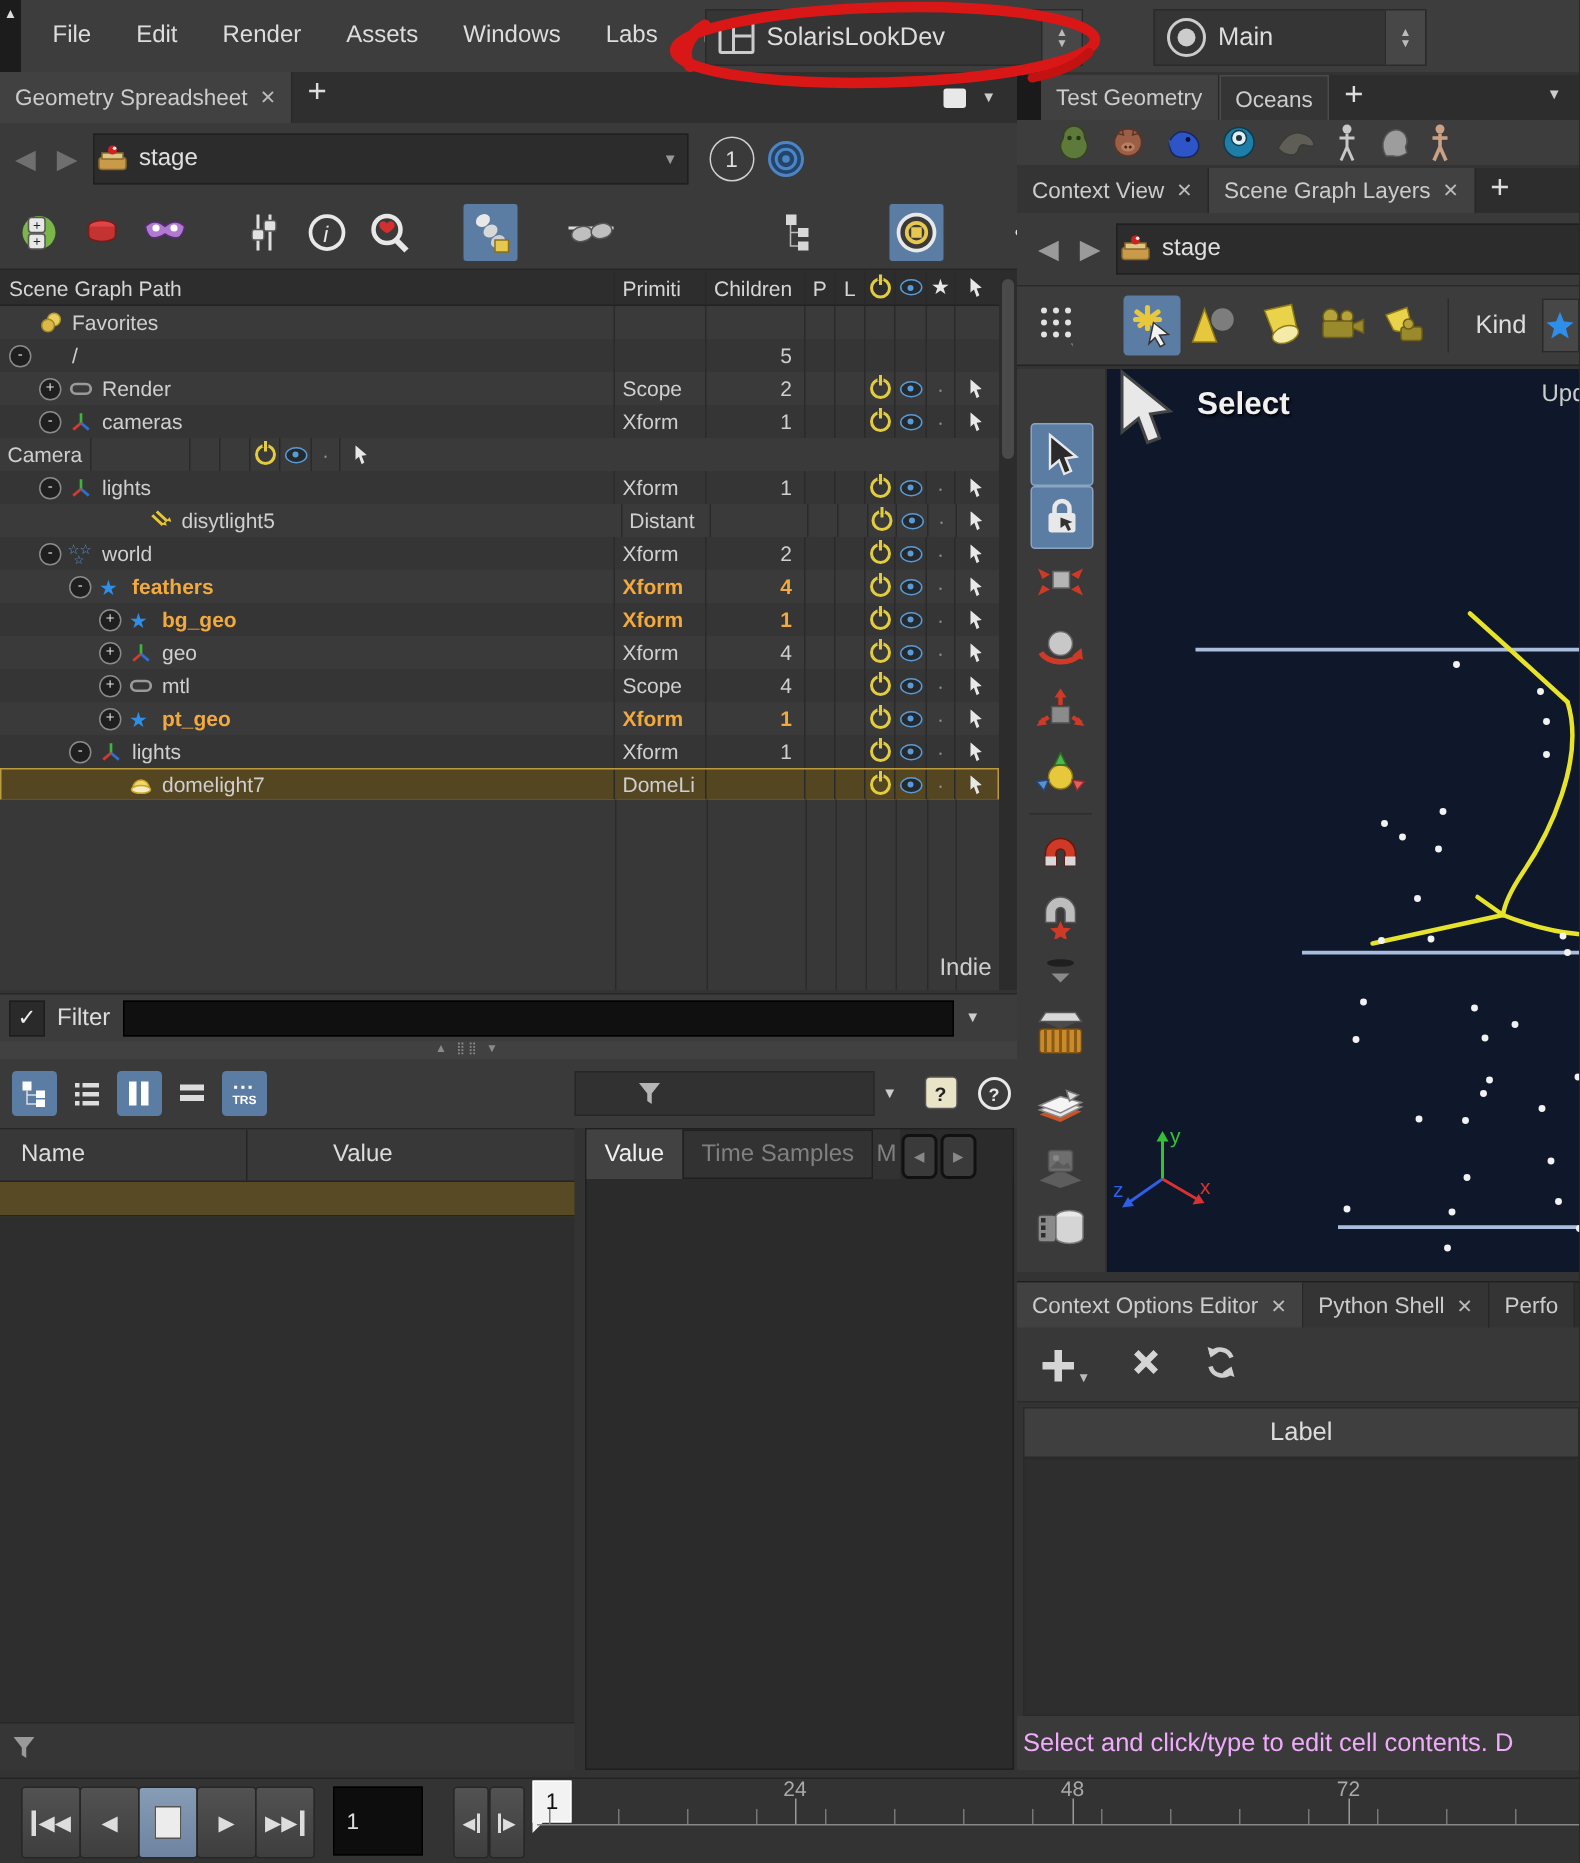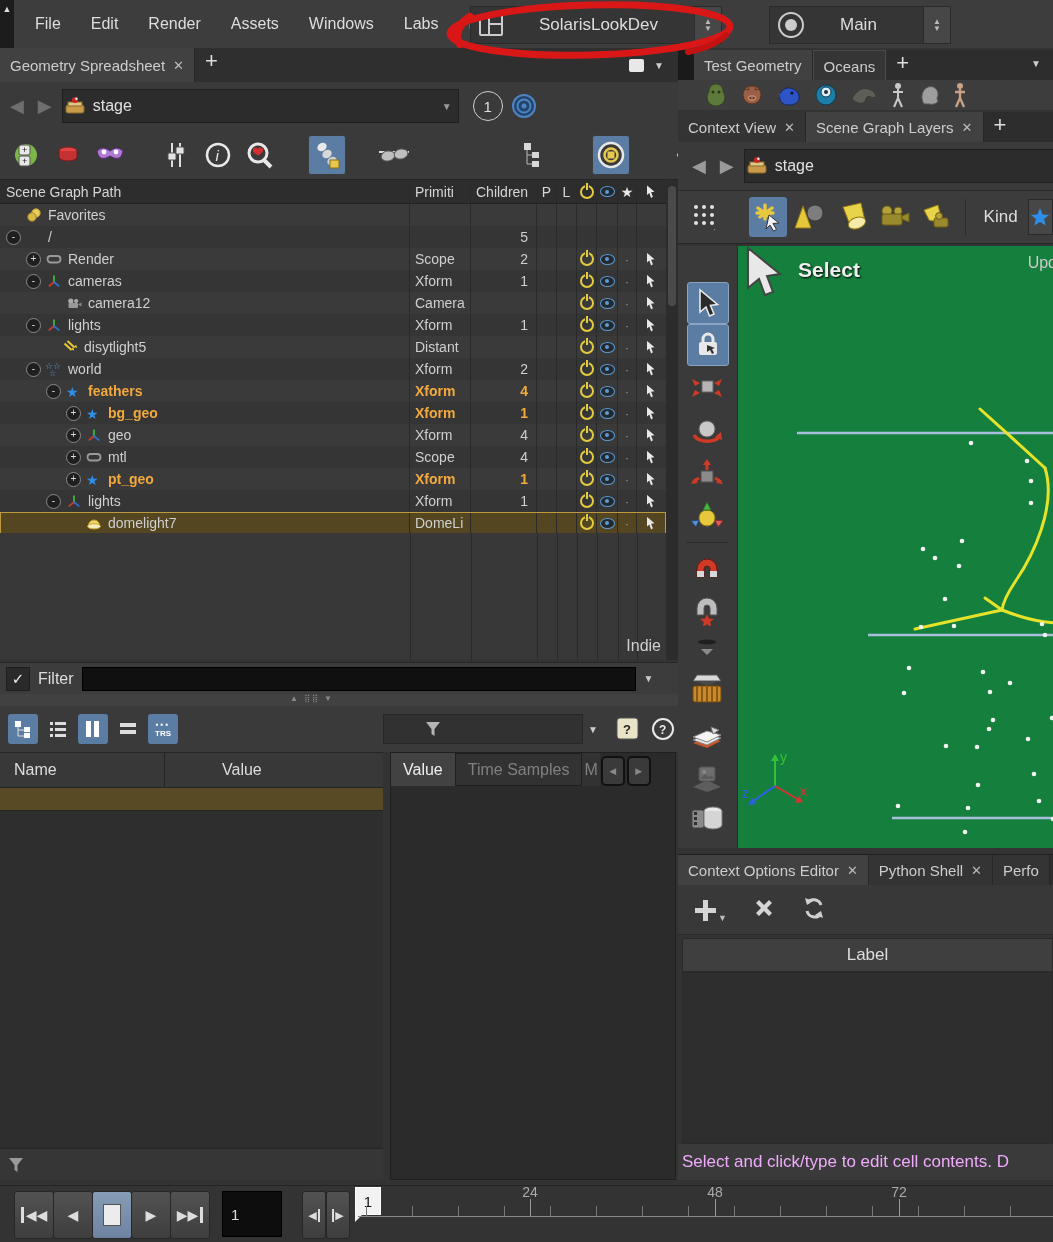--- a/index.html
+++ b/index.html
@@ -5,21 +5,21 @@
   html,body{margin:0;padding:0;background:#222;}
   #app{position:relative;width:1053px;height:1242px;background:#333;overflow:hidden;
        font-family:"Liberation Sans","DejaVu Sans",sans-serif;color:#cfcfcf;font-size:14px;
        -webkit-user-select:none;user-select:none;}
   .abs{position:absolute;}
   
   #menubar{left:0;top:0;width:1053px;height:48px;background:#3d3d3d;border-bottom:1px solid #252525;}
   #edgegrip{left:0;top:0;width:14px;height:48px;background:#1c1c1c;color:#ddd;font-size:9px;text-align:center;line-height:18px;}
   #menu-items{left:20px;top:0;height:48px;display:flex;align-items:center;gap:0;}
   .mitem{padding:0 15px;font-size:16px;color:#ddd;cursor:default;}
-  .selector{position:absolute;top:6px;height:36px;background:#353535;border:1px solid #2a2a2a;display:flex;align-items:center;gap:28px;}
+  .selector{position:absolute;top:6px;height:36px;background:#353535;border:1px solid #2a2a2a;display:flex;align-items:center;}
   #desktop-sel{left:470px;width:250px;}
   #main-sel{left:769px;width:180px;}
   .selector .slabel{font-size:17px;color:#ddd;margin-left:8px;flex:1;}
   .spinner{width:26px;height:36px;background:#474747;border-left:1px solid #2a2a2a;display:flex;flex-direction:column;align-items:center;justify-content:center;color:#bbb;font-size:8px;line-height:7px;}
   .dsk-icon{width:20px;height:18px;border:2px solid #ccc;border-radius:2px;margin-left:8px;position:relative;}
   .dsk-icon::before{content:'';position:absolute;left:7px;top:0;bottom:0;width:2px;background:#ccc;}
   .dsk-icon::after{content:'';position:absolute;left:9px;right:0;top:7px;height:2px;background:#ccc;}
   .tgt-icon{width:22px;height:22px;border:2px solid #ccc;border-radius:50%;margin-left:8px;position:relative;}
   .tgt-icon::after{content:'';position:absolute;inset:5px;border-radius:50%;background:#ccc;}
   
@@ -110,21 +110,21 @@
   #shelf-icons{left:0;top:32px;width:375px;height:30px;background:#3d3d3d;display:flex;align-items:center;gap:12px;padding-left:26px;box-sizing:border-box;}
   #pane-tabs{left:0;top:64px;width:375px;height:30px;display:flex;align-items:stretch;background:#2d2d2d;border-bottom:1px solid #242424;}
   #rp-pathbar{left:0;top:94px;width:375px;height:48px;background:#3a3a3a;display:flex;align-items:center;gap:6px;padding-left:10px;box-sizing:border-box;}
   #rp-pathbar .pathfield{flex:1;margin-right:0;border-right:none;}
   #vp-toolbar{left:0;top:142px;width:375px;height:54px;background:#3c3c3c;border-top:1px solid #2a2a2a;border-bottom:1px solid #242424;display:flex;align-items:center;gap:4px;padding-left:12px;box-sizing:border-box;}
   .seltool{width:38px;height:40px;display:flex;align-items:center;justify-content:center;border-radius:3px;flex:none;}
   .seltool.on{background:#5b7ca3;}
   #kind-label{font-size:17px;color:#ddd;margin-left:10px;}
   #kind-dd{width:30px;height:34px;background:#474747;border:1px solid #2a2a2a;margin-left:6px;display:flex;align-items:center;justify-content:center;overflow:hidden;}
   
-  #viewport{left:0;top:198px;width:375px;height:602px;background:#15803d;}
+  #viewport{left:0;top:198px;width:375px;height:602px;background:#0f172a;}
   #vp-tools{position:absolute;left:0;top:0;width:59px;height:602px;background:#3a3a3a;border-right:1px solid #2b2b2b;}
   .vti{position:absolute;left:9px;width:40px;height:40px;display:flex;align-items:center;justify-content:center;border-radius:3px;}
   .vti.on{background:#5b7ca3;border:1px solid #8aa5c4;}
   #scene{position:absolute;left:59px;top:0;width:316px;height:602px;}
   #vp-select-label{position:absolute;left:120px;top:12px;font-size:21px;font-weight:bold;color:#f0f0f0;text-shadow:1px 1px 2px #000;}
   #vp-upd{position:absolute;right:-4px;top:8px;font-size:16px;color:#ccc;}
   #vp-cursor{position:absolute;left:62px;top:0px;}
   
   #rb-tabs{left:0;top:806px;width:375px;height:31px;display:flex;align-items:stretch;background:#2d2d2d;border-top:1px solid #1f1f1f;}
   #rb-actionbar{left:0;top:837px;width:375px;height:50px;background:#383838;display:flex;align-items:center;gap:26px;padding-left:14px;box-sizing:border-box;border-bottom:1px solid #2a2a2a;}
@@ -430,32 +430,20 @@
           </span>
       <span class="c c-star">
             <span class="ic-dot">·</span>
           </span>
       <span class="c c-cur">
             <span class="ic-cursor"></span>
           </span>
     </div>
 
     <div class="trow">
-      <span class="c c-name" style="padding-left: 46px;">
-            <span class="exp" style="visibility: hidden;"></span>
-            <span class="tic">
-              <svg width="16" height="16">
-                <circle cx="4.8" cy="6" r="2.6" fill="#aaa"></circle>
-                <circle cx="10.2" cy="6" r="2.1" fill="#aaa"></circle>
-                <rect x="2.5" y="8" width="9.5" height="5" rx="1" fill="#999"></rect>
-                <path d="M12.5 9l3-1.5v4l-3-1.5z" fill="#888"></path>
-              </svg>
-            </span>
-            <span class="rlbl">camera12</span>
-          </span>
       <span class="c c-type">Camera</span>
       <span class="c c-child"></span>
       <span class="c c-p"></span>
       <span class="c c-l"></span>
       <span class="c c-pw">
             <span class="ic-power"></span>
           </span>
       <span class="c c-eye">
             <span class="ic-eye"></span>
           </span>
@@ -491,21 +479,21 @@
           </span>
       <span class="c c-star">
             <span class="ic-dot">·</span>
           </span>
       <span class="c c-cur">
             <span class="ic-cursor"></span>
           </span>
     </div>
 
     <div class="trow">
-      <span class="c c-name" style="padding-left: 42px;">
+      <span class="c c-name" style="padding-left: 68px; margin-left: 11px;">
             <span class="exp" style="visibility: hidden;"></span>
             <span class="tic">
               <svg width="16" height="16">
                 <path d="M2.5 4.5l7 6.5M5.5 2l7 6.5" stroke="#e8c832" stroke-width="2"></path>
                 <path d="M9 10.5l3.2 1-1-3.2zM12 8l3.2 1-1-3.2z" fill="#e8c832"></path>
               </svg>
             </span>
             <span class="rlbl">disytlight5</span>
           </span>
       <span class="c c-type">Distant</span>

